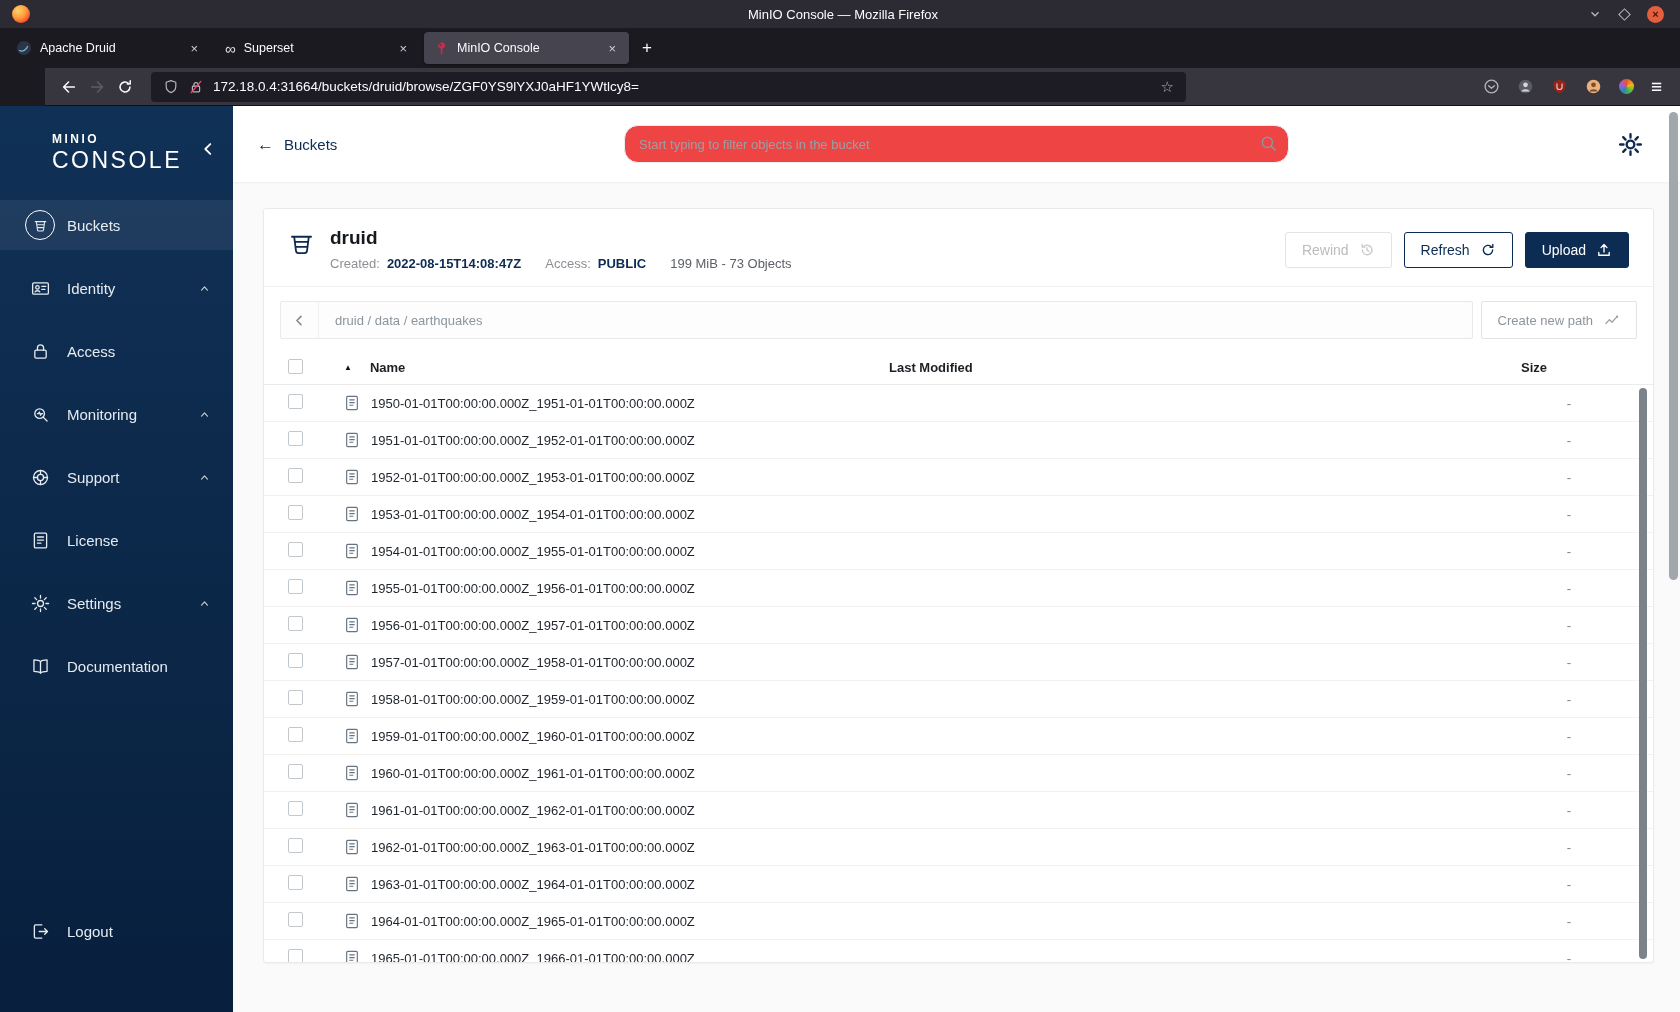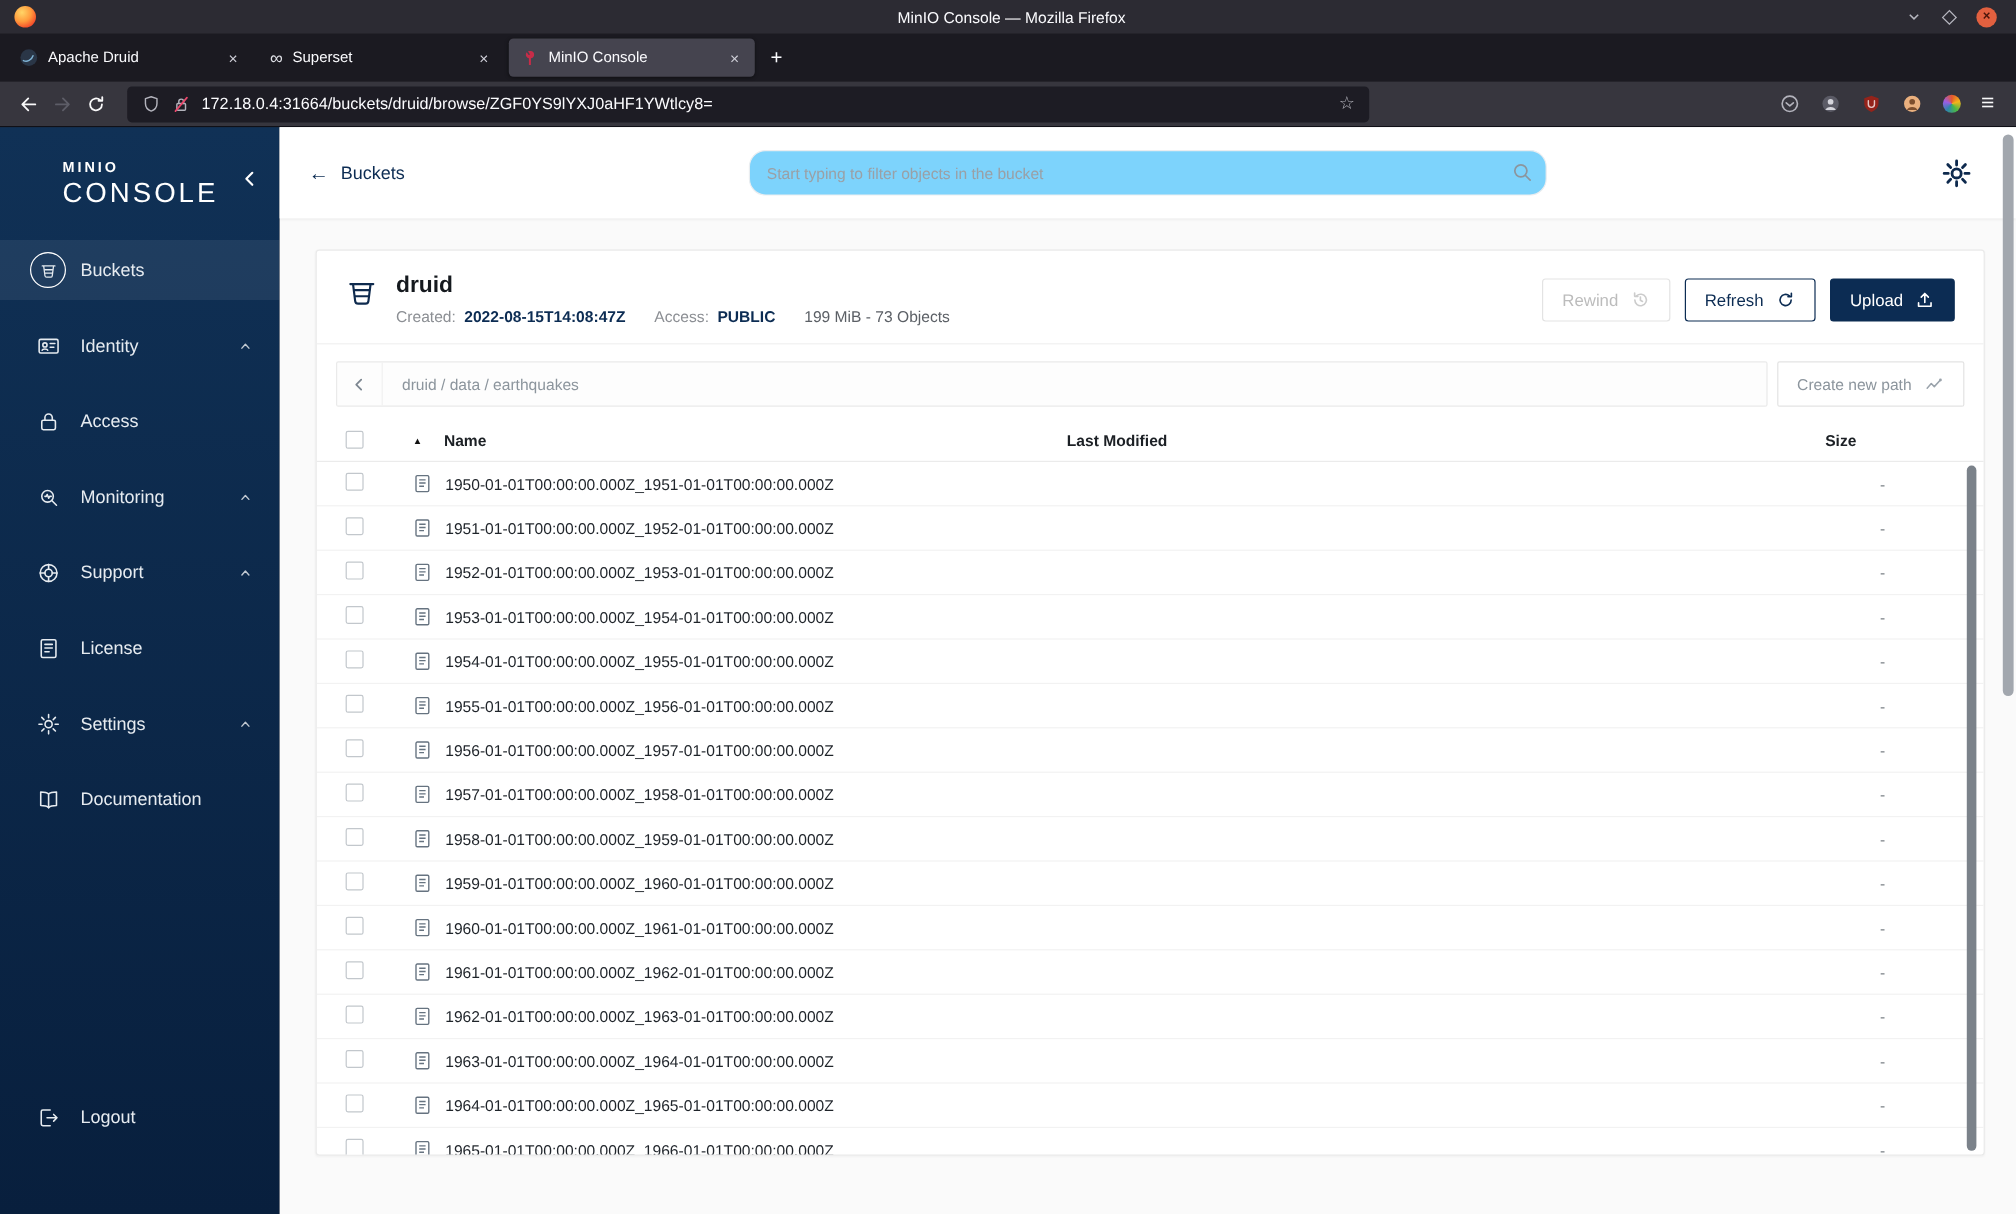--- a/index.html
+++ b/index.html
@@ -25,21 +25,21 @@
     gap:8px; padding:0 10px; color:#fbfbfe; font-size:12.5px; cursor:default; }
   .tab.active { background:#45444f; box-shadow:0 1px 3px rgba(0,0,0,.4); }
   .tab-label { flex:1; white-space:nowrap; overflow:hidden; text-overflow:ellipsis; }
   .tab-close { color:#cfcfd8; font-size:13px; padding:1px 3px; border-radius:3px; }
   .ss-glyph { font-size:15px; color:#dfe0e6; line-height:1; }
   .newtab { width:28px; height:28px; border-radius:4px; color:#fbfbfe; font-size:17px;
     display:grid; place-items:center; }
 
   
   .navbar { height:38px; background:#37363e; border-bottom:1px solid #101017; display:flex; align-items:center;
-    padding:0 10px; flex:0 0 38px; }
+    padding:0 10px; flex:0 0 38px;margin-left:45px; }
   .nav-btn { width:28px; height:28px; border-radius:4px; display:grid; place-items:center; }
   .nav-btn svg { width:18px; height:18px; fill:none; stroke-width:1.7; stroke-linecap:round; stroke-linejoin:round; }
   .urlbar { flex:1; max-width:1035px; height:30px; margin:0 8px 0 12px; background:#1d1c24; border-radius:4px;
     display:flex; align-items:center; gap:9px; padding:0 12px; }
   .urlbar svg { width:16px; height:16px; fill:none; stroke:#b3b3bc; stroke-width:1.5; stroke-linecap:round; stroke-linejoin:round; }
   .strike { stroke:#e8476b !important; stroke-width:1.8 !important; }
   .url-text { flex:1; color:#fbfbfe; font-size:13.5px; white-space:nowrap; overflow:hidden; }
   .star-glyph { color:#b1b1b9; font-size:15px; line-height:1; }
   .nav-right { margin-left:auto; display:flex; align-items:center; gap:17px; padding-right:8px; }
   .ext-ic { width:17px; height:17px; }
@@ -75,21 +75,21 @@
   
   .main { flex:1; display:flex; flex-direction:column; background:#fafafa; position:relative; min-width:0; }
   .app-header { height:76px; flex:0 0 76px; background:#fff; display:grid;
     grid-template-columns:1fr 665px 1fr; align-items:center; padding:0 24px;
     box-shadow:0 1px 2px rgba(0,0,0,.05); }
   .back-link { display:inline-flex; align-items:center; gap:10px; color:#0c2c53; font-size:15px;
     cursor:pointer; justify-self:start; }
   .back-arrow { font-size:17px; line-height:1; }
   .search-wrap { position:relative; width:665px; }
   .search-input { width:100%; height:38px; border:1px solid #eaedf0; border-radius:14px;
-    padding:0 40px 0 14px; font-size:13px; color:#333; font-family:inherit; background:#7dd3fc; outline:none; }
+    padding:0 40px 0 14px; font-size:13px; color:#333; font-family:inherit; background:#ef4444; outline:none; }
   .search-input::placeholder { color:#9aa0a6; }
   .search-mag { position:absolute; right:11px; top:10px; width:18px; height:18px; fill:none;
     stroke:#8c959d; stroke-width:1.6; stroke-linecap:round; }
   .header-gear { justify-self:end; width:27px; height:27px; fill:none; stroke:#0e2a4e; stroke-width:2.1;
     stroke-linecap:round; cursor:pointer; padding-right:0; margin-right:12px; }
 
   
   .page { flex:1; overflow:hidden; padding:26px 26px 0 30px; }
   .card { background:#fff; border:1px solid #eaeaea; border-radius:3px; box-shadow:0 1px 2px rgba(0,0,0,.04); }
   .bucket-head { display:flex; align-items:flex-start; gap:15px; padding:18px 24px 15px; border-bottom:1px solid #f0f0f0; }

